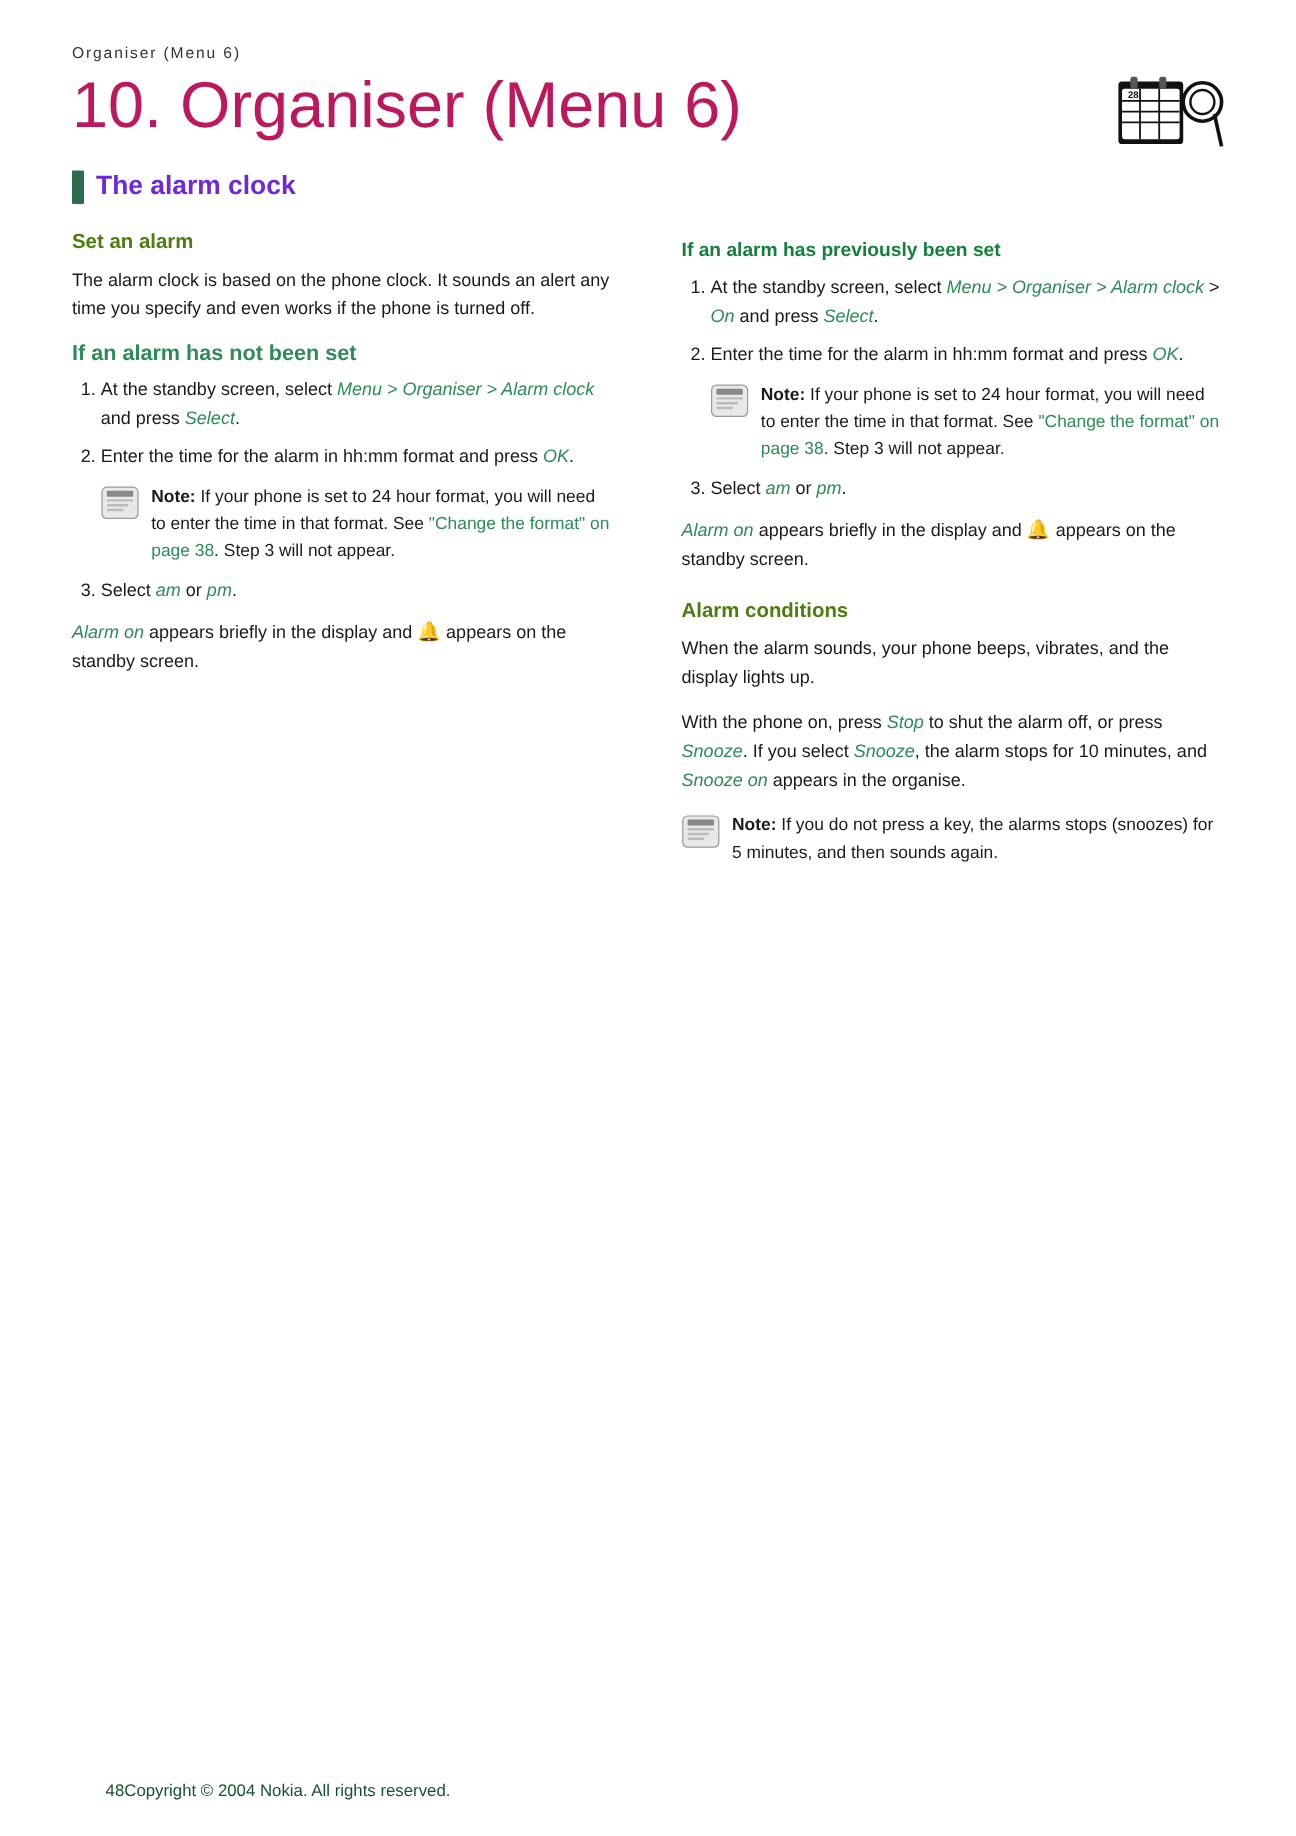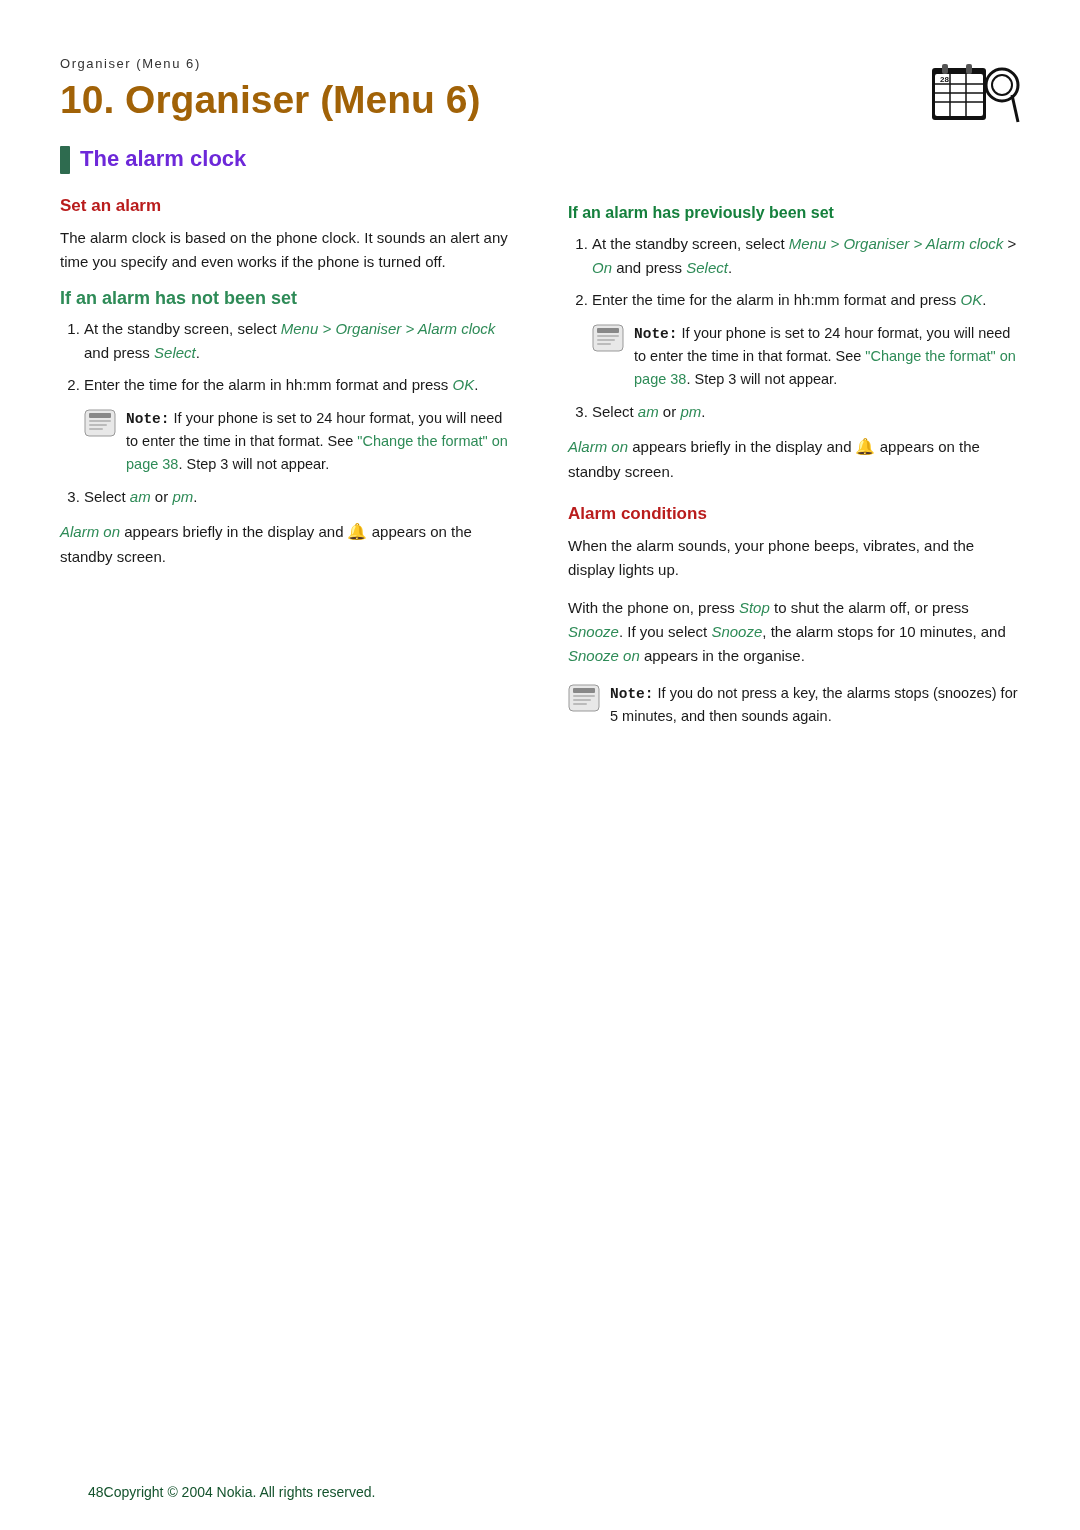--- a/index.html
+++ b/index.html
@@ -6,34 +6,34 @@
     body {
       background: #fff;
       font-family: 'Arial', sans-serif;
       font-size: 15px;
       color: #1a1a1a;
       width: 1080px;
       min-height: 1530px;
       position: relative;
     }
     .page {
-      padding: 56px 60px 60px 60px;
+      padding: 36px 60px 60px 60px;
       max-width: 1080px;
     }
     .top-label {
       font-size: 13px;
       color: #333;
       letter-spacing: 0.12em;
       margin-bottom: 8px;
       font-style: normal;
     }
     .page-title {
-      font-size: 39px;
-      font-weight: bold;
-      color: #a16207;
+      font-size: 54px;
+      font-weight: normal;
+      color: #be185d;
       margin-bottom: 24px;
       line-height: 1.1;
     }
     .logo-area {
       position: absolute;
       top: 60px;
       right: 60px;
       text-align: center;
     }
     .logo-svg {
@@ -75,21 +75,21 @@
       display: inline-block;
       width: 10px;
       height: 28px;
       background: #2e6b4f;
       border-radius: 1px;
       flex-shrink: 0;
     }
     .subsection-heading {
       font-size: 17px;
       font-weight: bold;
-      color: #b91c1c;
+      color: #4d7c0f;
       margin-bottom: 10px;
       margin-top: 4px;
     }
     .body-text {
       font-size: 15px;
       color: #1a1a1a;
       line-height: 1.6;
       margin-bottom: 14px;
     }
     .subsubsection-heading {
@@ -125,21 +125,20 @@
       flex-shrink: 0;
       margin-top: 2px;
     }
     .note-text {
       font-size: 14.5px;
       color: #1a1a1a;
       line-height: 1.55;
     }
     .note-text strong {
       font-weight: bold;
-      font-family: Liberation Mono, monospace;
     }
     .link-green {
       color: #2e8b57;
       text-decoration: none;
     }
     .alarm-icon {
       display: inline-block;
       font-size: 16px;
     }
     .footer {

